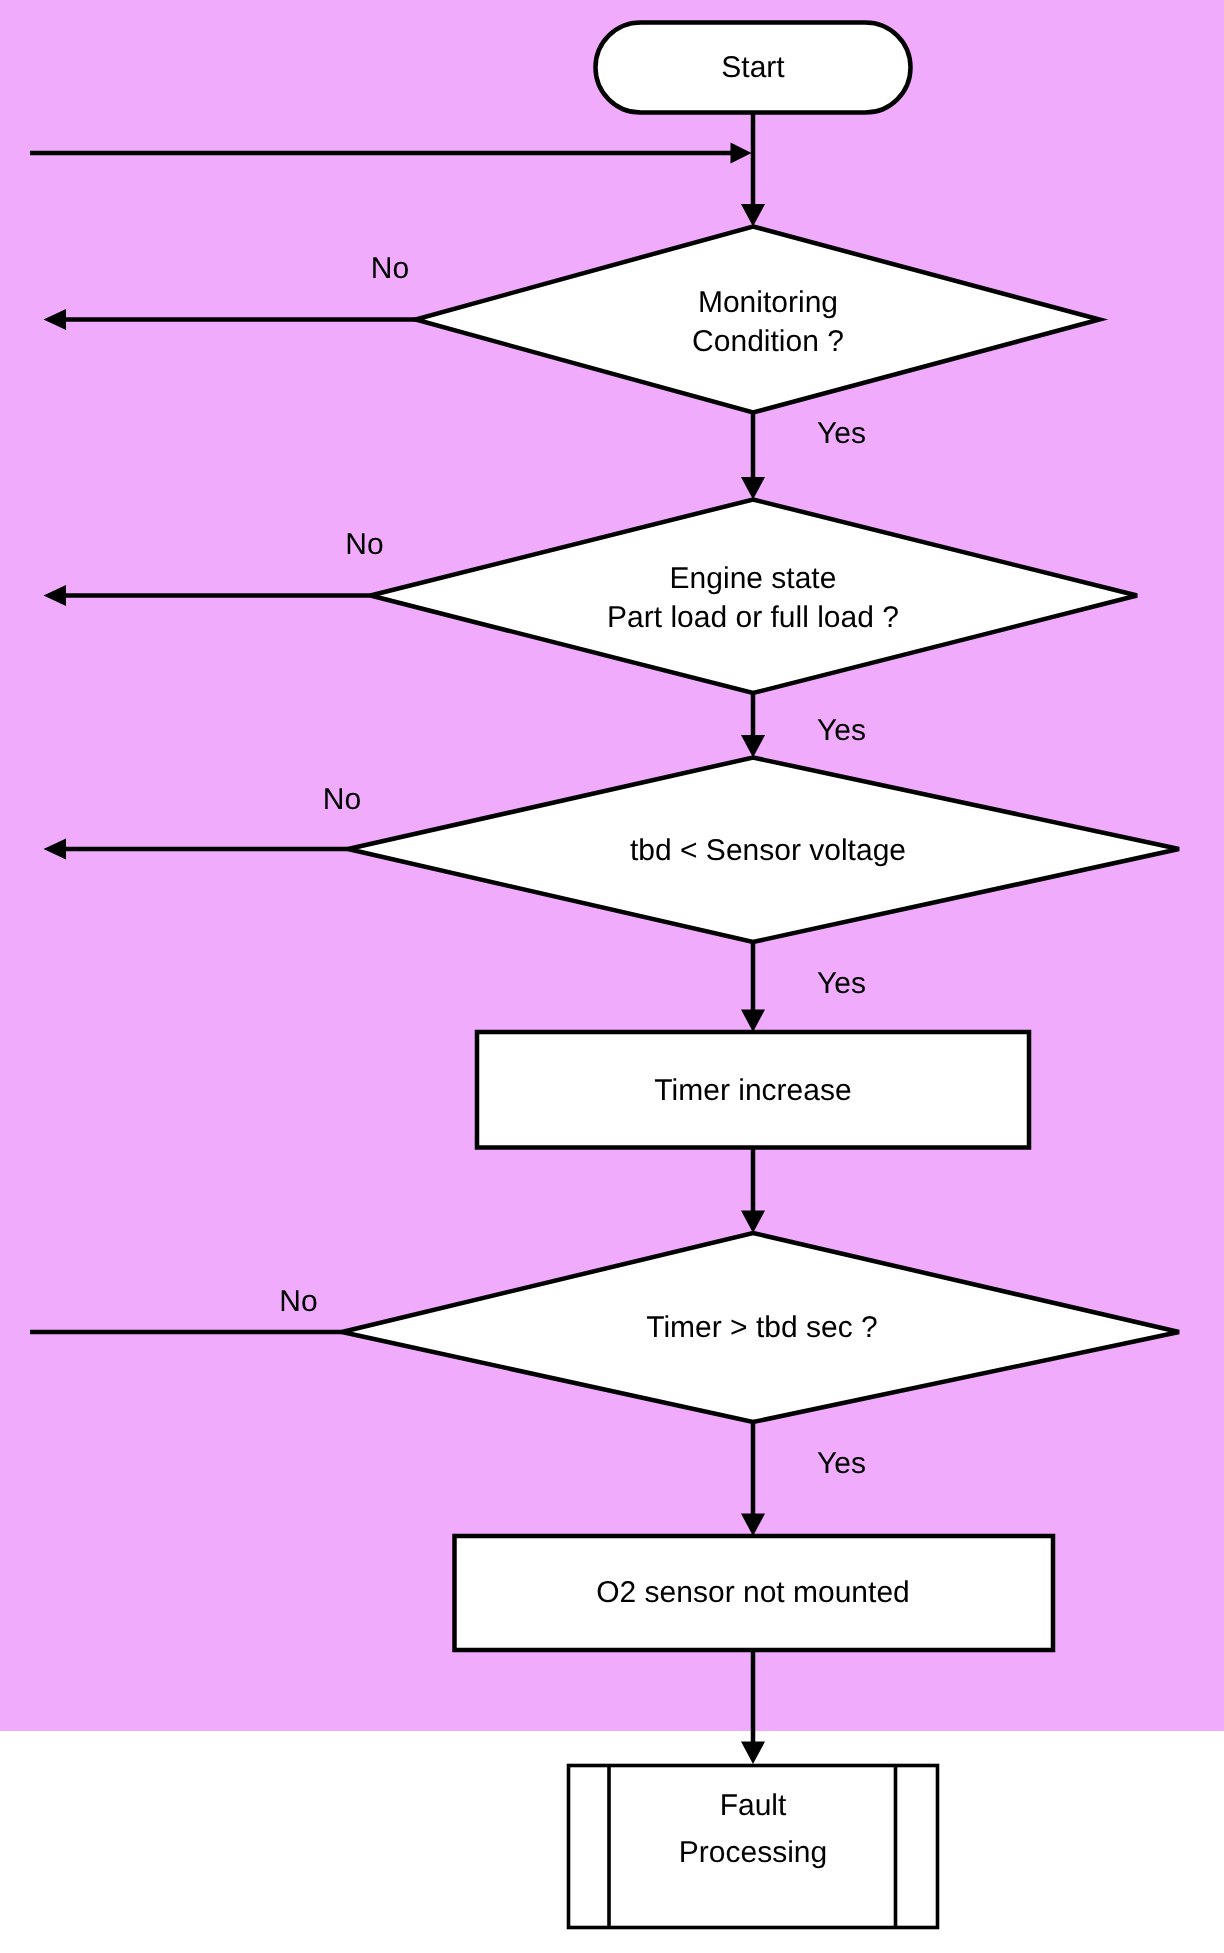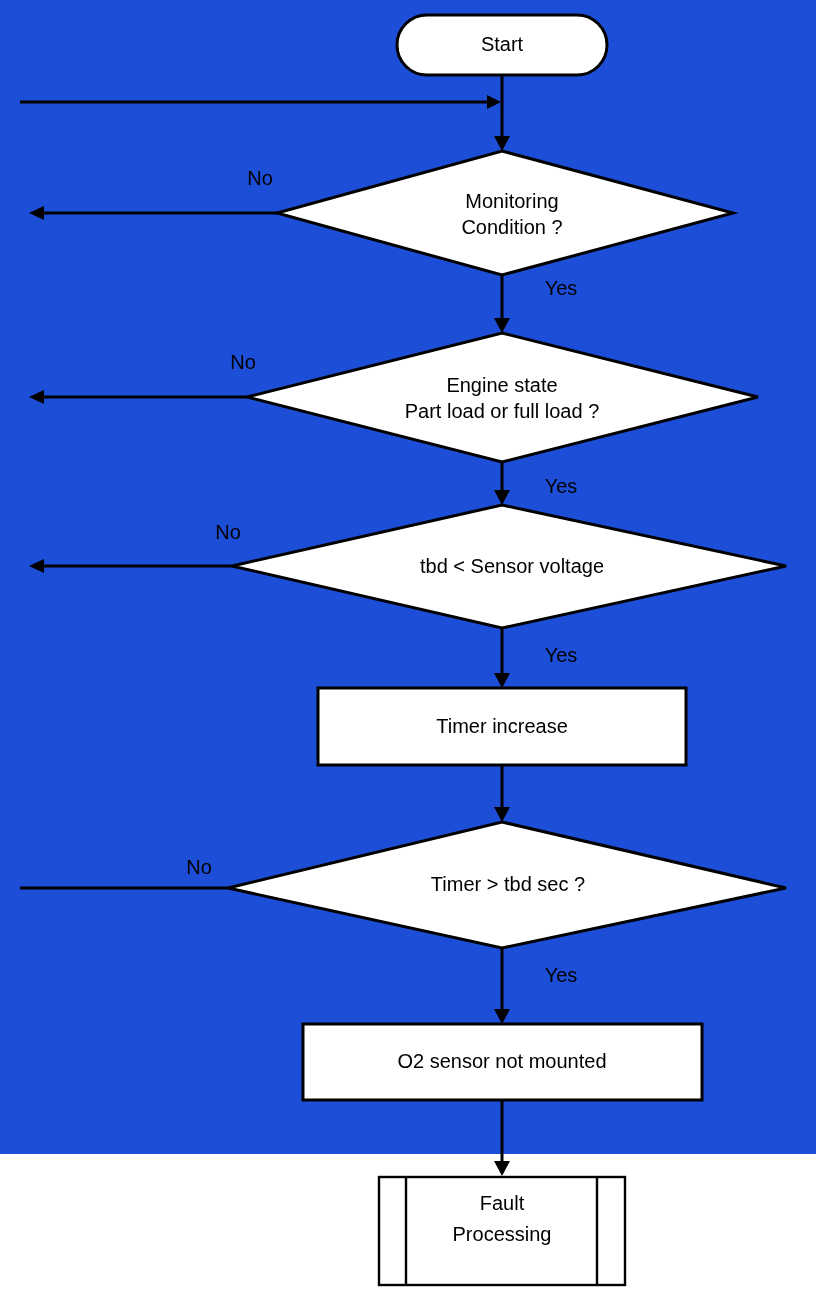--- a/index.html
+++ b/index.html
@@ -11,21 +11,21 @@
   body {
     width: 816px;
     height: 1302px;
     overflow: hidden;
     font-family: "Liberation Sans", sans-serif;
   }
   #flowchart-root {
     position: relative;
     width: 816px;
     height: 1154px;
-    background: #1d4ed8;
+    background: #f0abfc;
   }
   svg#flow-svg {
     display: block;
     width: 816px;
     height: 1302px;
   }
   .shape-outline {
     fill: #ffffff;
     stroke: #000000;
     stroke-width: 3;

